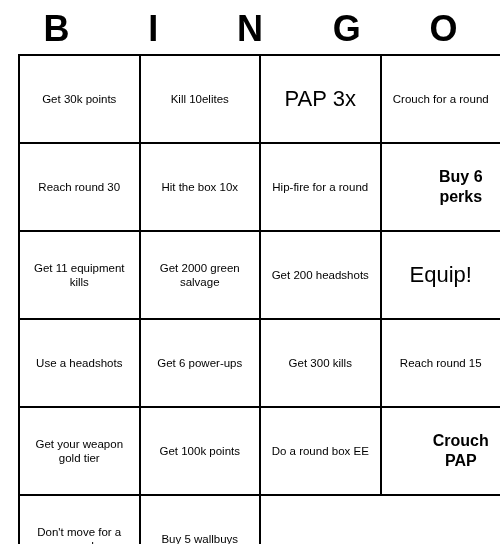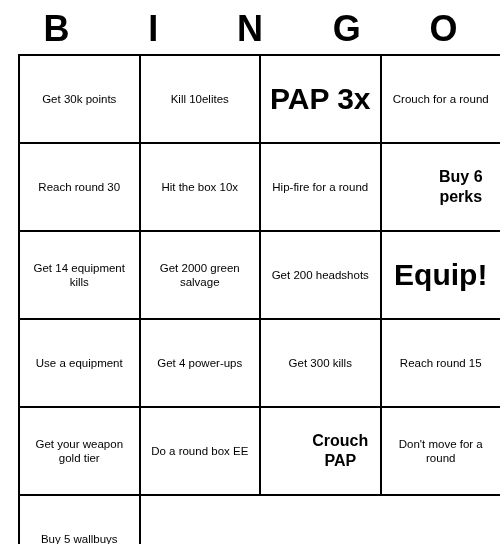--- a/index.html
+++ b/index.html
@@ -40,22 +40,22 @@
       display: flex;
       align-items: center;
       justify-content: center;
       text-align: center;
       padding: 4px;
       font-size: 11.5px;
       line-height: 1.25;
       min-height: 88px;
     }
     .cell.large-text {
-      font-size: 30px;
-      font-weight: bold;
+      font-size: 22px;
+      font-weight: normal;
     }
     .cell.medium-text {
       font-size: 16px;
       font-weight: bold;
       padding-left: 44px;
     }
   </style>
 </head>
 <body>
 
@@ -69,26 +69,27 @@
 
 <div class="grid">
 <div class="cell">Get 30k points</div>
     <div class="cell">Kill 10elites</div>
     <div class="cell large-text">PAP 3x</div>
     <div class="cell">Crouch for a round</div>
     <div class="cell">Reach round 30</div>
     <div class="cell">Hit the box 10x</div>
     <div class="cell">Hip-fire for a round</div>
     <div class="cell medium-text">Buy 6 perks</div>
-    <div class="cell">Get 14 equipment kills</div>
+    <div class="cell">Get 11 equipment kills</div>
     <div class="cell">Get 2000 green salvage</div>
     <div class="cell">Get 200 headshots</div>
     <div class="cell large-text">Equip!</div>
-    <div class="cell">Use a equipment</div>
-    <div class="cell">Get 4 power-ups</div>
+    <div class="cell">Use a headshots</div>
+    <div class="cell">Get 6 power-ups</div>
     <div class="cell">Get 300 kills</div>
     <div class="cell">Reach round 15</div>
     <div class="cell">Get your weapon gold tier</div>
+    <div class="cell">Get 100k points</div>
     <div class="cell">Do a round box EE</div>
     <div class="cell medium-text">Crouch PAP</div>
     <div class="cell">Don't move for a round</div>
     <div class="cell">Buy 5 wallbuys</div>
   </div>
 
 </body></html>

